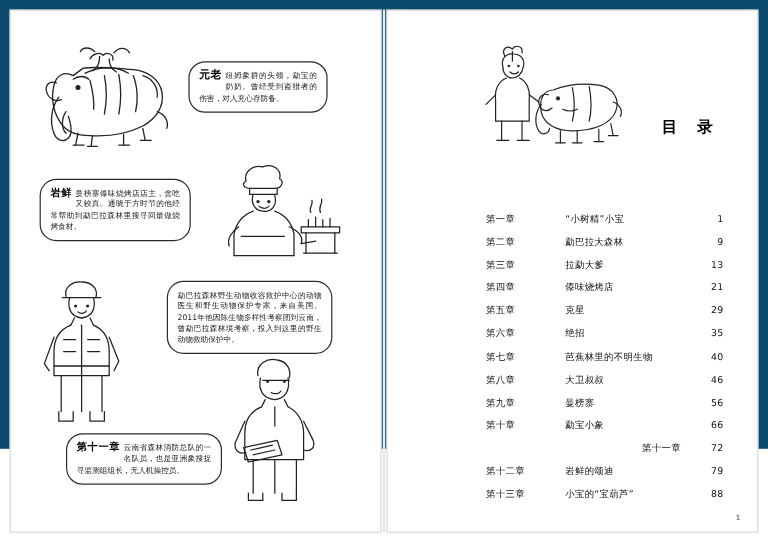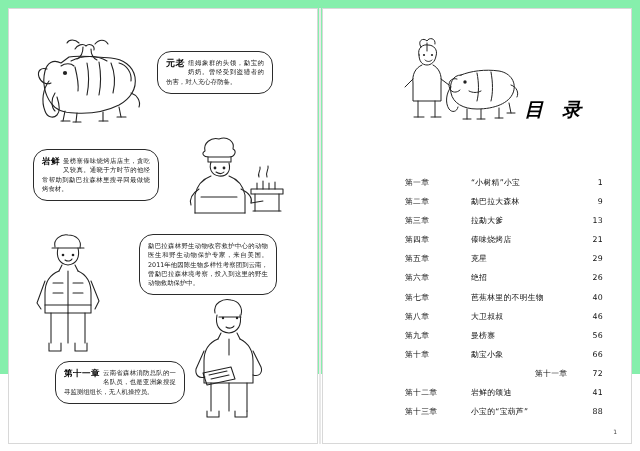--- a/index.html
+++ b/index.html
@@ -10,21 +10,21 @@
   body {
     width: 640px;
     height: 451px;
     font-family: "DejaVu Sans", sans-serif;
     overflow: hidden;
   }
   .spread {
     position: relative;
     width: 640px;
     height: 374px;
-    background: #86efac;
+    background: #0c4a6e;
     box-sizing: border-box;
   }
   .page {
     position: absolute;
     top: 8px;
     height: 436px;
     background: #ffffff;
     border: 1px solid #d8d8d8;
     box-sizing: border-box;
     overflow: hidden;
@@ -95,28 +95,27 @@
     font-size: 13px;
     font-weight: bold;
     color: #000;
     letter-spacing: 1px;
   }
   #label-dawei { left: 150px; top: 228px; }
 
   
   .toc-title {
     position: absolute;
-    right: 44px;
+    right: 31px;
     top: 88px;
-    font-size: 19px;
+    font-size: 13px;
     font-weight: bold;
     letter-spacing: 6px;
     color: #000;
     font-family: "DejaVu Sans", sans-serif;
-    font-style: italic;
   }
   .toc-list {
     position: absolute;
     left: 82px;
     top: 168px;
     width: 198px;
   }
   .toc-row {
     display: flex;
     align-items: baseline;
@@ -340,21 +339,21 @@
 
       <div class="toc-row">
         <span class="toc-chap">第五章</span>
         <span class="toc-name">克星</span>
         <span class="toc-page">29</span>
       </div>
 
       <div class="toc-row">
         <span class="toc-chap">第六章</span>
         <span class="toc-name">绝招</span>
-        <span class="toc-page">26</span>
+        <span class="toc-page">35</span>
       </div>
 
       <div class="toc-row">
         <span class="toc-chap">第七章</span>
         <span class="toc-name">芭蕉林里的不明生物</span>
         <span class="toc-page">40</span>
       </div>
 
       <div class="toc-row">
         <span class="toc-chap">第八章</span>
@@ -375,21 +374,21 @@
       </div>
 
       <div class="toc-row">
         <span class="toc-chap">第十一章</span>
         <span class="toc-page">72</span>
       </div>
 
       <div class="toc-row">
         <span class="toc-chap">第十二章</span>
         <span class="toc-name">岩鲜的颂迪</span>
-        <span class="toc-page">41</span>
+        <span class="toc-page">79</span>
       </div>
 
       <div class="toc-row">
         <span class="toc-chap">第十三章</span>
         <span class="toc-name">小宝的“宝葫芦”</span>
         <span class="toc-page">88</span>
       </div>
 
     </div>
 

